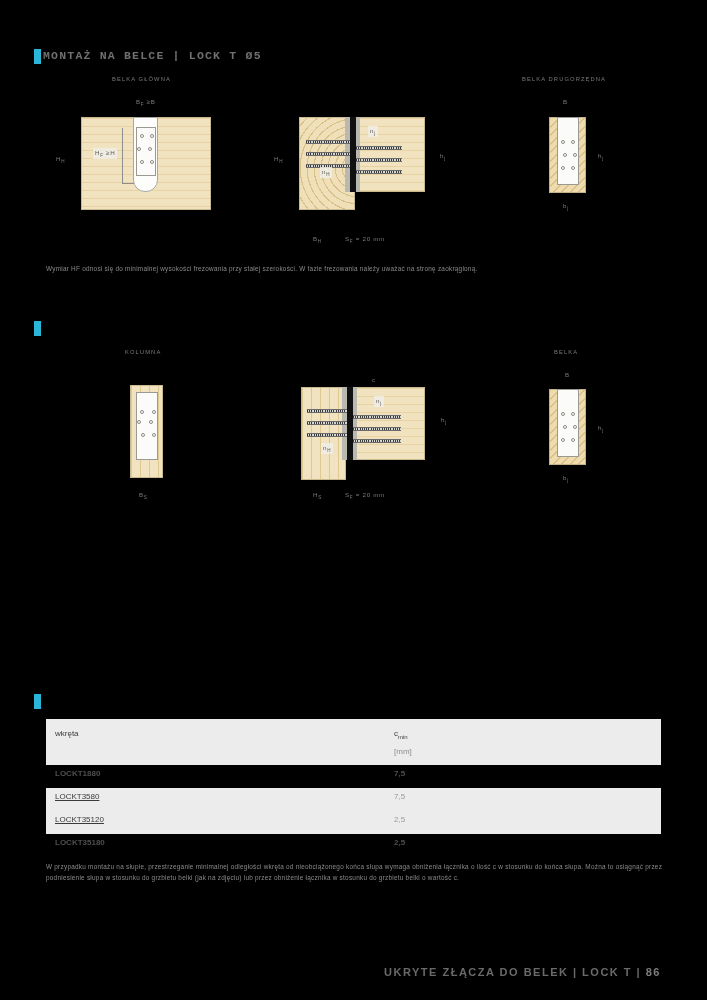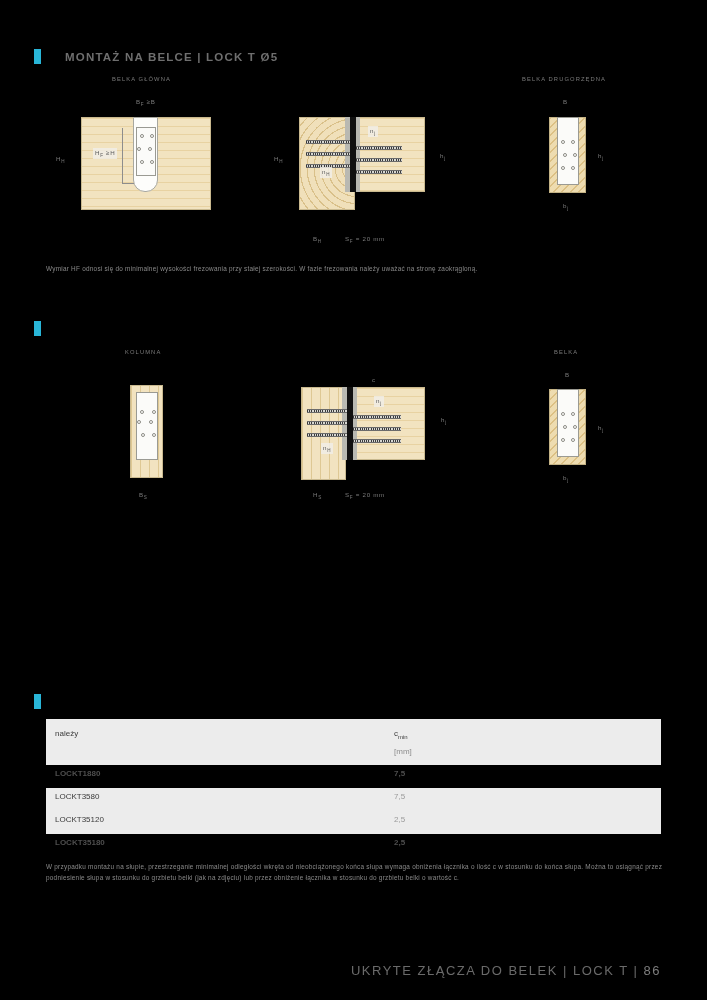--- a/index.html
+++ b/index.html
@@ -10,22 +10,22 @@
     font-family: "Liberation Sans", sans-serif;
     color: #cfcfcf;
     position: relative;
     overflow: hidden;
   }
 
   
   .section-head {
     position: absolute;
     display: flex;
-    align-items: center;
-    gap: 24px;
+    gap: 2px;
+    font-family: Liberation Mono, monospace;
   }
   .head-bar {
     width: 7px; height: 15px;
     background: #29b6d8;
     flex: 0 0 auto;
   }
   .head-text {
     font-size: 11.5px;
     letter-spacing: 1.2px;
     font-weight: bold;
@@ -161,31 +161,31 @@
   .t-row {
     height: 23px;
     position: relative;
     font-size: 8px;
   }
   .t-row.odd  { background: #000000; }
   .t-row.even { background: #ececec; }
   .t-row .c1 { position:absolute; left:9px; top:3.5px; }
   .t-row .c2 { position:absolute; left:348px; top:3.5px; }
   .t-row.odd  .c1, .t-row.odd  .c2 { color:#4e4e4e; font-weight:bold; }
-  .t-row.even .c1 { color:#3a3a3a; }
+  .t-row.even .c1 { color:#3a3a3a;text-decoration:underline; }
   .t-row.even .c2 { color:#9a9a9a; }
 
   
   .footer {
     position: absolute;
     right: 46px; bottom: 22px;
-    font-size: 13px;
+    font-size: 11px;
     letter-spacing: 1.5px;
     color: #6a6a6a;
-    font-weight: normal;
+    font-weight: bold;
     white-space: nowrap;
   }
   .footer .pg { color: #7d7d7d; }
 </style>
 </head>
 <body>
 
 <div class="section-head" style="left:34px; top:49px;">
   <span class="head-bar"></span>
   <span class="head-text">MONTAŻ NA BELCE | LOCK T Ø5</span>
@@ -286,21 +286,21 @@
 <div class="hole" style="left:571px; top:438px;"></div>
 <span class="lbl" style="left:598px; top:424px;">h<sub>j</sub></span>
 <span class="lbl" style="left:563px; top:474px;">b<sub>j</sub></span>
 
 <div class="section-head" style="left:34px; top:694px;">
   <span class="head-bar"></span>
 </div>
 
 <div class="table">
   <div class="t-head">
-    <span class="th-a">należy</span>
+    <span class="th-a">wkręta</span>
     <span class="th-b">c<sub>min</sub></span>
     <span class="th-unit">[mm]</span>
   </div>
   <div class="t-row odd">
     <span class="c1">LOCKT1880</span>
     <span class="c2">7,5</span>
   </div>
   <div class="t-row even">
     <span class="c1">LOCKT3580</span>
     <span class="c2">7,5</span>

